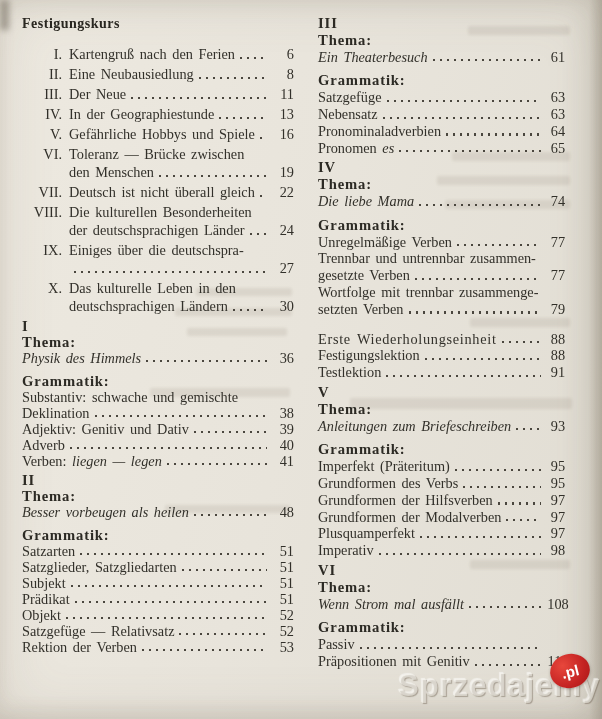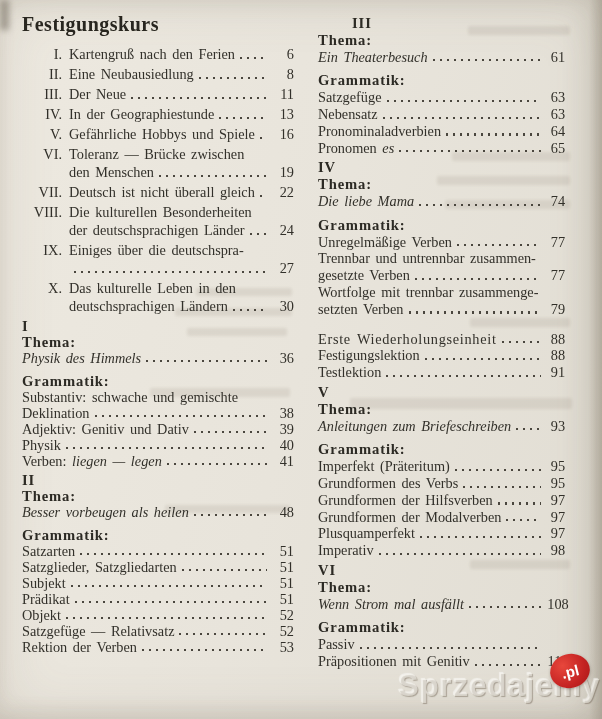--- a/index.html
+++ b/index.html
@@ -11,27 +11,27 @@
   .page::before{content:'';position:absolute;inset:0;z-index:5;pointer-events:none;
         box-shadow:inset 0 0 55px rgba(120,105,85,.16), inset -16px 0 26px rgba(100,90,70,.13),
                    inset 0 -8px 18px rgba(110,95,80,.08);}
   .corner-mark{position:absolute;left:0;top:0;width:9px;height:30px;
         background:rgba(70,62,50,.40);filter:blur(3px);z-index:1;}
 
   .col{position:absolute;top:0;z-index:2;}
   #col-left{left:22px;width:272px;}
   #col-right{left:318px;width:254px;}
 
-  .bigtitle{font-size:20px;line-height:22px;font-weight:bold;letter-spacing:.5px;
+  .bigtitle{font-size:14px;line-height:22px;font-weight:bold;letter-spacing:.5px;
         color:#27251f;margin:13px 0 10px 0;}
   .bigtitle.mt-lg{margin-top:16px;}
 
   .sub{font-weight:bold;font-size:14.6px;line-height:16px;letter-spacing:.9px;color:#2c2a24;}
   .sub.section{margin-top:3px;}
-  .sub.first{margin-top:15px;margin-left:34px;}
+  .sub.first{margin-top:15px;}
   .sub.gram{margin-top:7px;}
   #col-right .sub{line-height:16.8px;}
 
   .entries{}
   .entries.standalone{margin-top:13px;}
   .row{display:flex;font-size:14.3px;line-height:16px;word-spacing:2px;}
   #col-right .row{line-height:16.8px;}
   .roman .row{line-height:18px;}
   .roman .entry{margin-bottom:2px;}
   .num{flex:none;width:40px;text-align:right;padding-right:7px;}
@@ -204,21 +204,21 @@
         </div>
         <div class="entry">
           <div class="row">
             <span class="txt"><span>Adjektiv: Genitiv und Dativ</span></span>
             <span class="dots"></span>
             <span class="pg">39</span>
           </div>
         </div>
         <div class="entry">
           <div class="row">
-            <span class="txt"><span>Physik</span></span>
+            <span class="txt"><span>Adverb</span></span>
             <span class="dots"></span>
             <span class="pg">40</span>
           </div>
         </div>
         <div class="entry">
           <div class="row">
             <span class="txt"><span>Verben: </span><i>liegen — legen</i></span>
             <span class="dots"></span>
             <span class="pg">41</span>
           </div>

